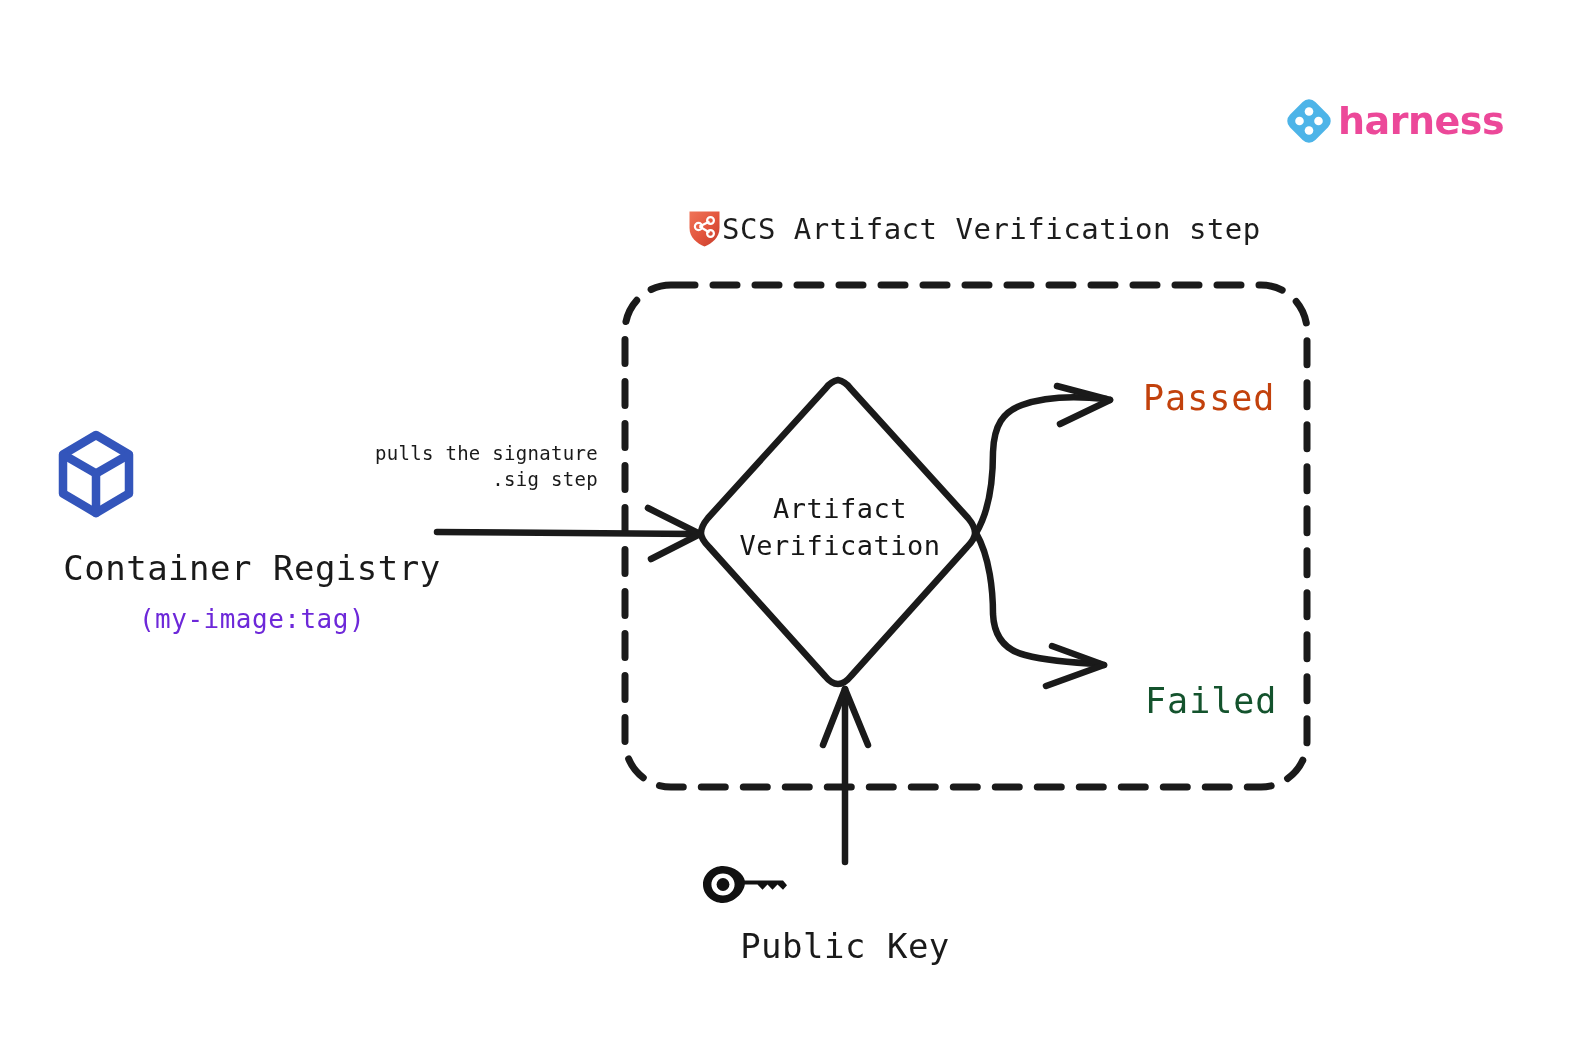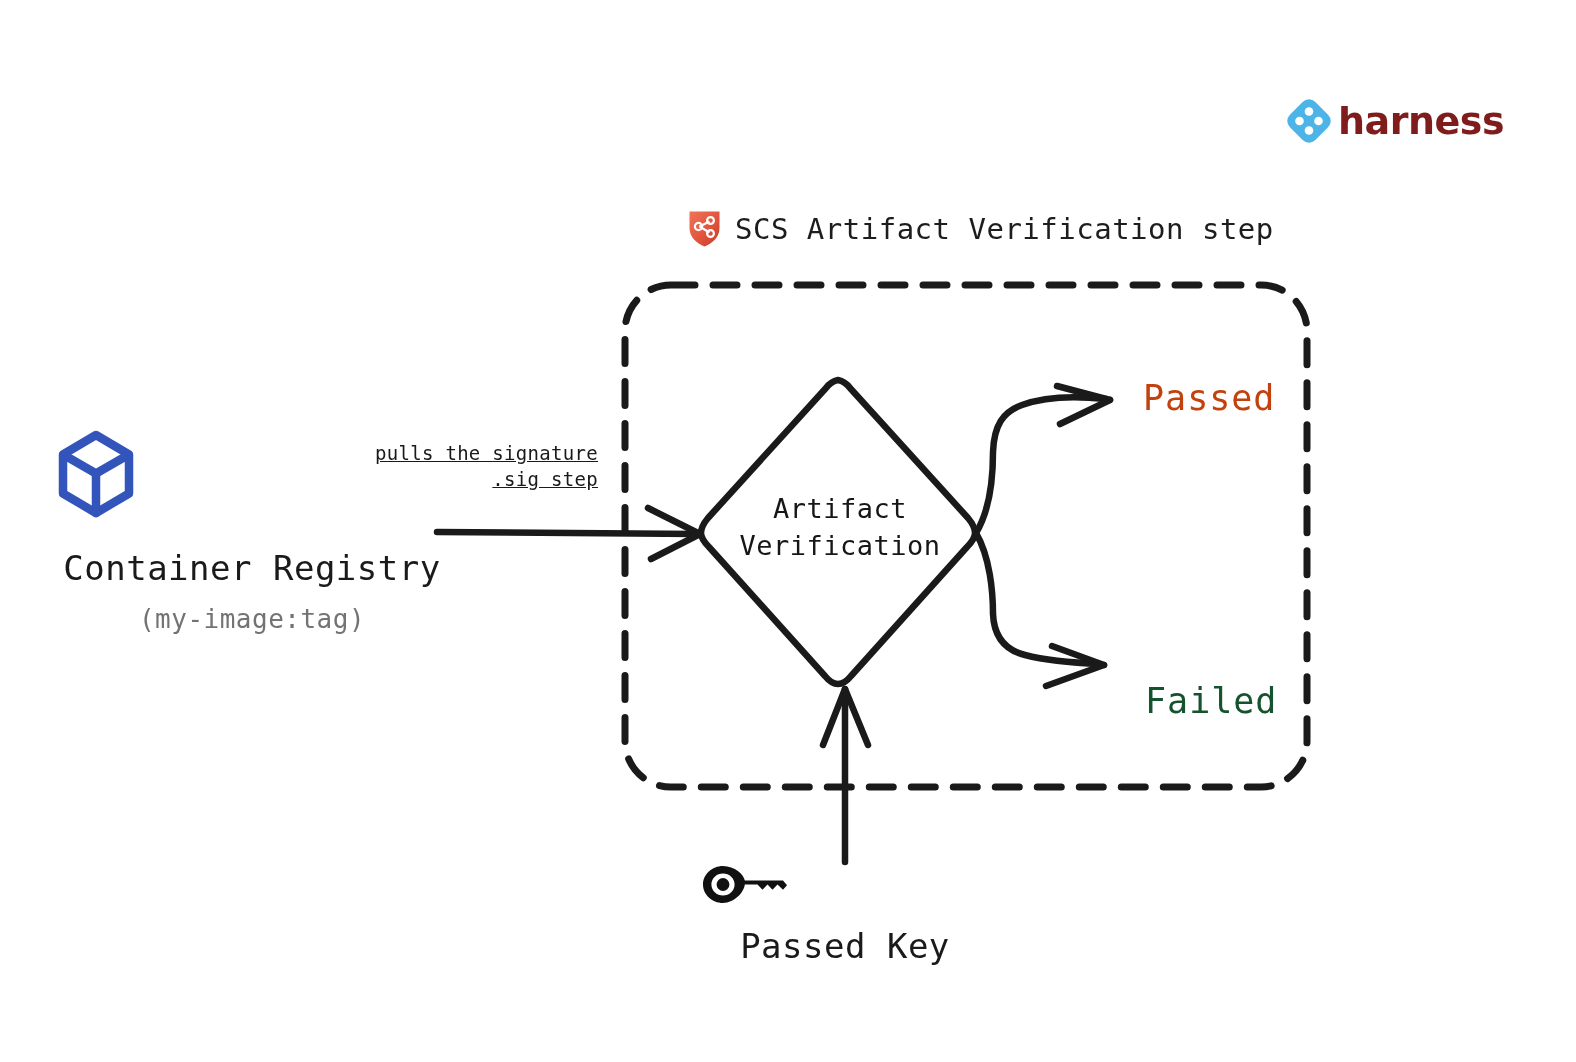--- a/index.html
+++ b/index.html
@@ -24,32 +24,32 @@
     left: 1288px;
     top: 100px;
     display: flex;
     align-items: center;
     gap: 8px;
   }
   #harness-logo .wordmark {
     font-family: "DejaVu Sans", "Liberation Sans", sans-serif;
     font-size: 38px;
     font-weight: 700;
-    color: #7f1d1d;
+    color: #ec4899;
     letter-spacing: -0.5px;
     line-height: 1;
   }
 
   
   #step-title-row {
     left: 688px;
     top: 210px;
     display: flex;
     align-items: center;
-    gap: 14px;
+    gap: 1px;
   }
   #step-title-row .title-text {
     font-size: 29px;
     color: #1d1d1d;
     letter-spacing: 0.5px;
     white-space: nowrap;
   }
 
   
   #scs-box {
@@ -67,37 +67,36 @@
     text-align: center;
   }
   #container-registry-group .cr-label {
     font-size: 34px;
     color: #1a1a1a;
     letter-spacing: 0.5px;
     margin-top: 28px;
   }
   #container-registry-group .cr-sub {
     font-size: 26px;
-    color: #737373;
+    color: #6d28d9;
     letter-spacing: 0.5px;
     margin-top: 16px;
     text-align: center;
   }
 
   
   #pull-edge-label {
     left: 300px;
     top: 440px;
     width: 298px;
     text-align: right;
     font-size: 19px;
     line-height: 26px;
     color: #1a1a1a;
     letter-spacing: 0.3px;
-    text-decoration: underline;
   }
 
   
   #diamond-label {
     left: 700px;
     top: 490px;
     width: 280px;
     text-align: center;
     font-size: 27px;
     line-height: 37px;
@@ -247,16 +246,16 @@
         <g fill="#111111">
           <path d="M23 4 C34.6 4 44 12.6 44.8 18.6 L83 18.6 L87 23.2 L83 27.8 L77.5 22.6
                    L72.5 27.8 L67.5 22.6 L62.5 27.8 L57.5 22.6 L44.8 22.6
                    C44 30.2 34.6 41 23 41 C12 41 3 32.7 3 22.5 C3 12.3 12 4 23 4 Z
                    M23 11.5 C16.6 11.5 11.4 16.4 11.4 22.5 C11.4 28.6 16.6 33.5 23 33.5
                    C29.4 33.5 34.6 28.6 34.6 22.5 C34.6 16.4 29.4 11.5 23 11.5 Z"></path>
           <circle cx="23" cy="22.5" r="6.4"></circle>
         </g>
       </svg>
     </span>
-    <div class="pk-label">Passed Key</div>
+    <div class="pk-label">Public Key</div>
   </div>
 
 </div>
 
 </body></html>

